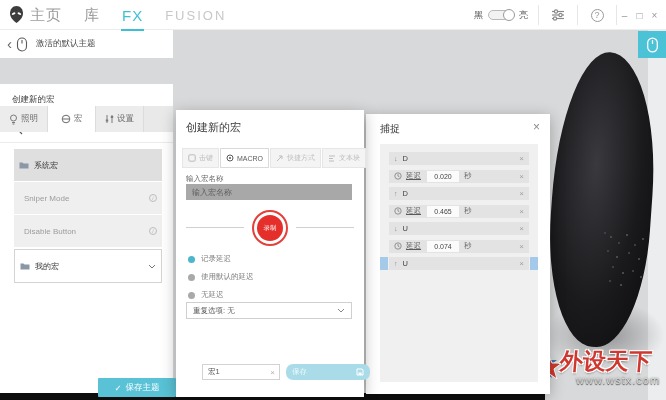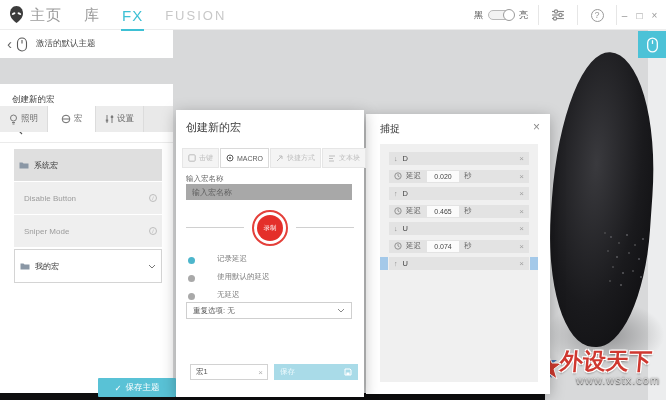--- a/index.html
+++ b/index.html
@@ -71,41 +71,41 @@
   .dlg-tab.active { background:#fff; color:#5b5b5b; border-color:#dadada; }
   .field-label { position:absolute; left:10px; top:64px; font-size:7.5px; color:#6a6a6a; }
   .name-input { position:absolute; left:10px; top:74px; width:166px; height:16px; background:#a8a8a8; border:none; color:#565656; font-size:8px; padding:0 6px; font-family:"Liberation Sans",sans-serif; }
   .name-input::placeholder { color:#5e5e5e; opacity:1; }
   .record-wrap { position:absolute; left:0; top:100px; width:188px; height:36px; }
   .rec-line { position:absolute; top:17px; height:1px; background:#d0d0d0; }
   .rec-line.l { left:10px; width:58px; } .rec-line.r { right:10px; width:58px; }
   .record-btn { position:absolute; left:76px; top:0; width:36px; height:36px; border-radius:50%; border:2px solid #e4403a; background:#fff; display:flex; align-items:center; justify-content:center; cursor:pointer; }
   .record-inner { width:26px; height:26px; border-radius:50%; background:#e42f2a; color:#fff; font-size:6.5px; display:flex; align-items:center; justify-content:center; }
   .radio-group { position:absolute; left:12px; top:144px; }
-  .radio-row { display:flex; align-items:flex-end; gap:22px; margin-bottom:8px; cursor:pointer; }
+  .radio-row { display:flex; align-items:center; gap:6px; margin-bottom:8px; cursor:pointer; }
   .radio-dot { width:7px; height:7px; border-radius:50%; background:#a9a9a9; }
   .radio-row.selected .radio-dot { background:#4db6cc; }
   .radio-lbl { font-size:7.5px; color:#7c7c7c; }
   .repeat-select { position:absolute; left:10px; top:192px; width:166px; height:17px; background:#fff; border:1px solid #cfcfcf; display:flex; align-items:center; padding:0 6px; font-size:7.5px; color:#5e5e5e; cursor:pointer; }
-  .dlg-footer { position:absolute; left:4px; top:254px; width:188px; height:18px; }
+  .dlg-footer { position:absolute; left:16px; top:254px; width:188px; height:18px; }
   .fname-box { position:absolute; left:10px; top:0; width:78px; height:16px; border:1px solid #d2d2d2; background:#fff; display:flex; align-items:center; }
   .fname-input { border:none; outline:none; width:58px; font-size:7.5px; color:#555; padding-left:5px; font-family:"Liberation Sans",sans-serif; background:transparent; }
   .clear-x { margin-left:auto; padding-right:4px; font-size:8px; color:#b0b0b0; cursor:pointer; }
-  .dlg-save-btn { position:absolute; left:94px; top:0; width:84px; height:16px; background:#a9dbe8; color:#eefafd; font-size:7.5px; display:flex; align-items:center; padding:0 6px; cursor:pointer; }
+  .dlg-save-btn { position:absolute; left:94px; top:0; width:84px; height:16px; background:#a9dbe8; color:#eefafd; font-size:7.5px; display:flex; align-items:center; padding:0 6px; cursor:pointer;border-radius:7px; }
   .dlg-save-btn .sp { flex:1; }
 
   
   .capture { position:absolute; left:366px; top:114px; width:184px; height:280px; background:#fff; box-shadow:0 3px 14px rgba(0,0,0,.28); z-index:44; }
   .cap-title { position:absolute; left:14px; top:8px; font-size:10px; color:#3a3a3a; }
   .cap-close { position:absolute; right:10px; top:6px; font-size:12px; color:#8a8a8a; cursor:pointer; }
   .cap-container { position:absolute; left:14px; top:30px; width:158px; height:238px; background:#f0f0f0; }
   .cap-row { position:absolute; left:9px; width:140px; height:13px; background:#e3e3e3; display:flex; align-items:center; padding:0 5px; font-size:7.5px; color:#565656; }
   .cap-row .dir { font-size:7px; color:#8a8a8a; margin-right:5px; }
   .cap-row .keych { color:#444; }
-  .cap-row .dly-lbl { color:#5a5a5a; margin-left:4px; }
+  .cap-row .dly-lbl { text-decoration:underline; color:#5a5a5a; margin-left:4px; }
   .val-box { width:32px; height:11px; background:#fbfbfb; margin-left:6px; display:flex; align-items:center; justify-content:center; font-size:7px; color:#444; }
   .unit { margin-left:5px; color:#6a6a6a; }
   .cap-row .rx { margin-left:auto; font-size:8px; color:#a0a0a0; cursor:pointer; }
   .sel-bar { position:absolute; width:8px; height:13px; background:#a4c9e9; }
 
   
   .watermark { position:absolute; left:526px; top:342px; width:140px; height:56px; z-index:36; }
   .wm-title { position:absolute; left:34px; top:4px; font-size:23px; font-weight:bold; color:#cf3830; transform:skewX(-5deg); white-space:nowrap;
     text-shadow:-1px -1px 0 #fff,1px -1px 0 #fff,-1px 1px 0 #fff,1px 1px 0 #fff,0 2px 2px rgba(0,0,0,.35); }
   .wm-url { position:absolute; left:50px; top:32px; font-size:11px; color:#d8d8d8; letter-spacing:1px;
@@ -226,26 +226,26 @@
     <div class="m-list">
       <div class="m-row folder-row">
         <span>
             <svg width="10" height="8" viewBox="0 0 10 8">
               <path d="M0.5 1.5 L3.5 1.5 L4.5 2.5 L9.5 2.5 L9.5 7.5 L0.5 7.5 Z" fill="#8a97a5"></path>
             </svg>
           </span>
         <span class="lbl">系统宏</span>
       </div>
       <div class="m-row sys-item">
-        <span class="lbl">Disable Button</span>
+        <span class="lbl">Sniper Mode</span>
         <span class="row-spacer"></span>
         <span class="info-circ">i</span>
       </div>
       <div class="m-row sys-item">
-        <span class="lbl">Sniper Mode</span>
+        <span class="lbl">Disable Button</span>
         <span class="row-spacer"></span>
         <span class="info-circ">i</span>
       </div>
       <div class="m-row my-folder">
         <span>
             <svg width="10" height="8" viewBox="0 0 10 8">
               <path d="M0.5 1.5 L3.5 1.5 L4.5 2.5 L9.5 2.5 L9.5 7.5 L0.5 7.5 Z" fill="#8a97a5"></path>
             </svg>
           </span>
         <span class="lbl">我的宏</span>

